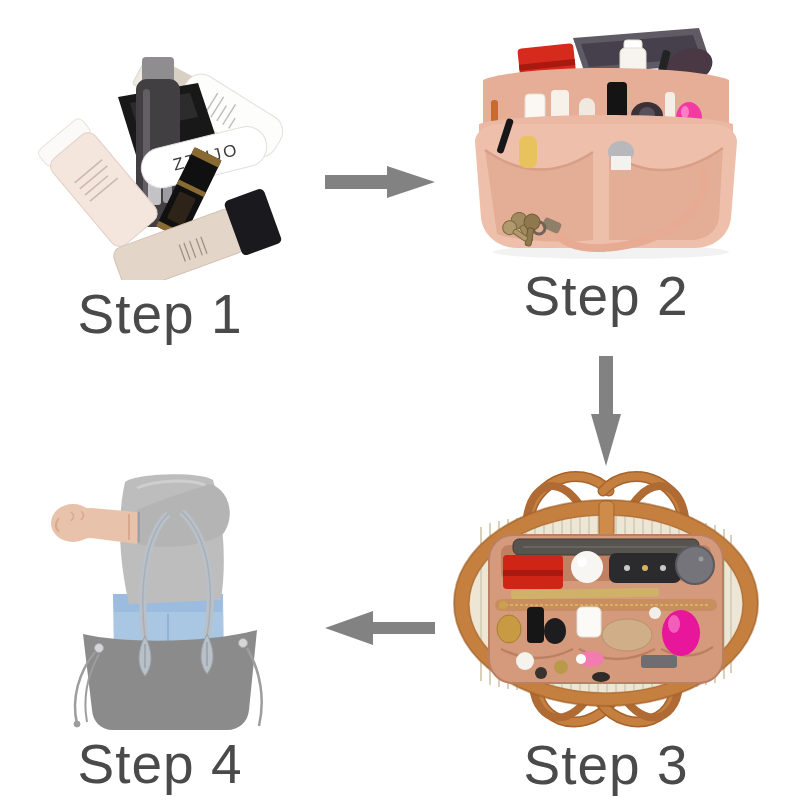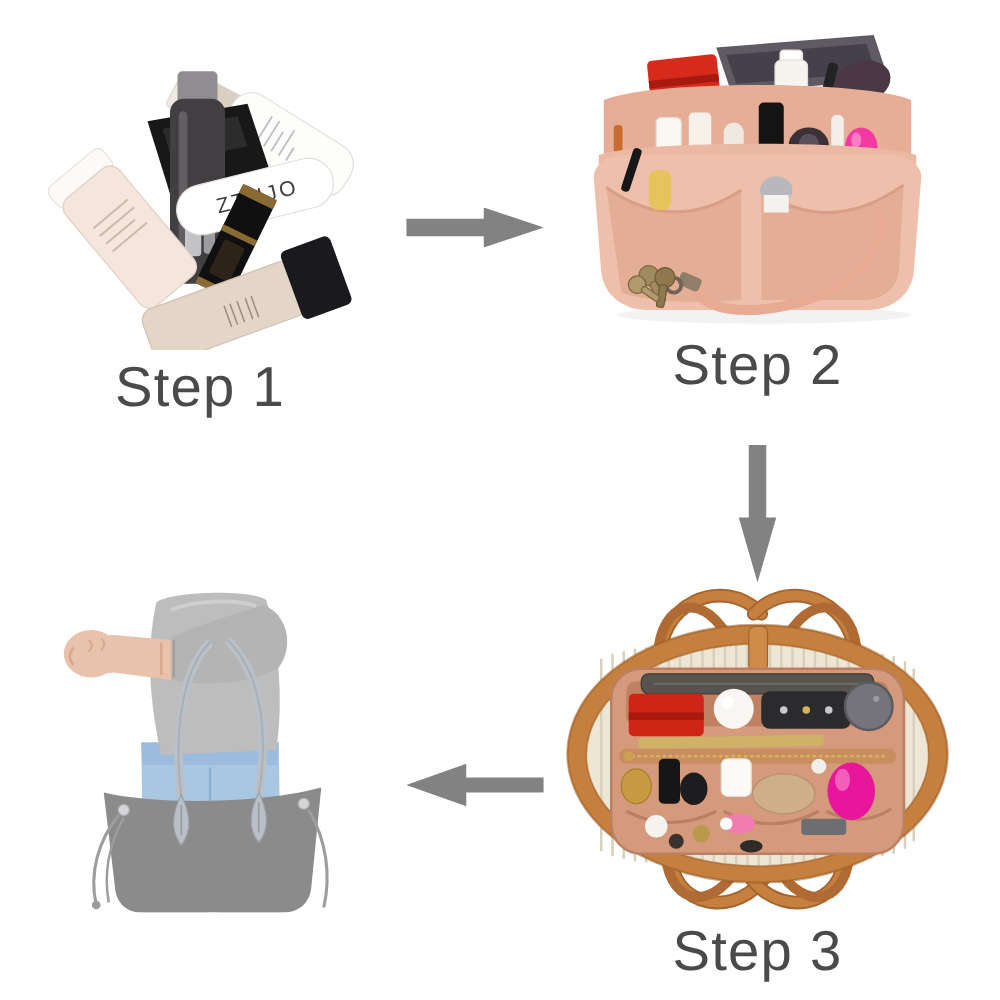--- a/index.html
+++ b/index.html
@@ -3,21 +3,21 @@
 <meta charset="utf-8">
 <style>
   html,body{margin:0;padding:0;background:#ffffff;}
   #canvas{
     position:relative;width:800px;height:800px;background:#ffffff;
     font-family:"Liberation Sans",sans-serif;overflow:hidden;
   }
   .abs{position:absolute;}
   .step-panel{position:absolute;display:flex;flex-direction:column;align-items:center;}
   .step-label{
-    font-size:45px;line-height:1.05;font-weight:400;color:#4a4a4a;
+    font-size:55px;line-height:1.05;font-weight:400;color:#4a4a4a;
     text-align:center;margin-top:6px;letter-spacing:1px;
   }
   svg{display:block;}
 </style>
 </head>
 <body>
 
 <div id="canvas">
 
   <div class="step-panel" style="left:30px;top:45px;width:260px;">
@@ -287,20 +287,21 @@
       <circle cx="74" cy="180" r="4.5" fill="#d6d6d8" stroke="#a9a9ab"></circle>
       <circle cx="218" cy="175" r="4.5" fill="#d6d6d8" stroke="#a9a9ab"></circle>
 
       <g fill="none" stroke="#9d9d9d">
         <path d="M70,184 C54,204 46,230 52,256" stroke-width="2.5"></path>
         <path d="M74,186 C62,208 58,232 62,254" stroke-width="2"></path>
         <circle cx="52" cy="256" r="3" fill="#9d9d9d"></circle>
         <path d="M222,180 C236,204 240,232 234,258" stroke-width="2.5"></path>
       </g>
     </svg>
+    <div class="step-label">Step 4</div>
   </div>
 
   <svg class="abs" style="left:325px;top:166px;" width="110" height="32" viewBox="0 0 110 32">
     <polygon points="0,9 62,9 62,0 110,16 62,32 62,23 0,23" fill="#828282"></polygon>
   </svg>
 
   <svg class="abs" style="left:590px;top:356px;" width="32" height="110" viewBox="0 0 32 110">
     <polygon points="9,0 23,0 23,58 31,58 16,110 1,58 9,58" fill="#828282"></polygon>
   </svg>
 

